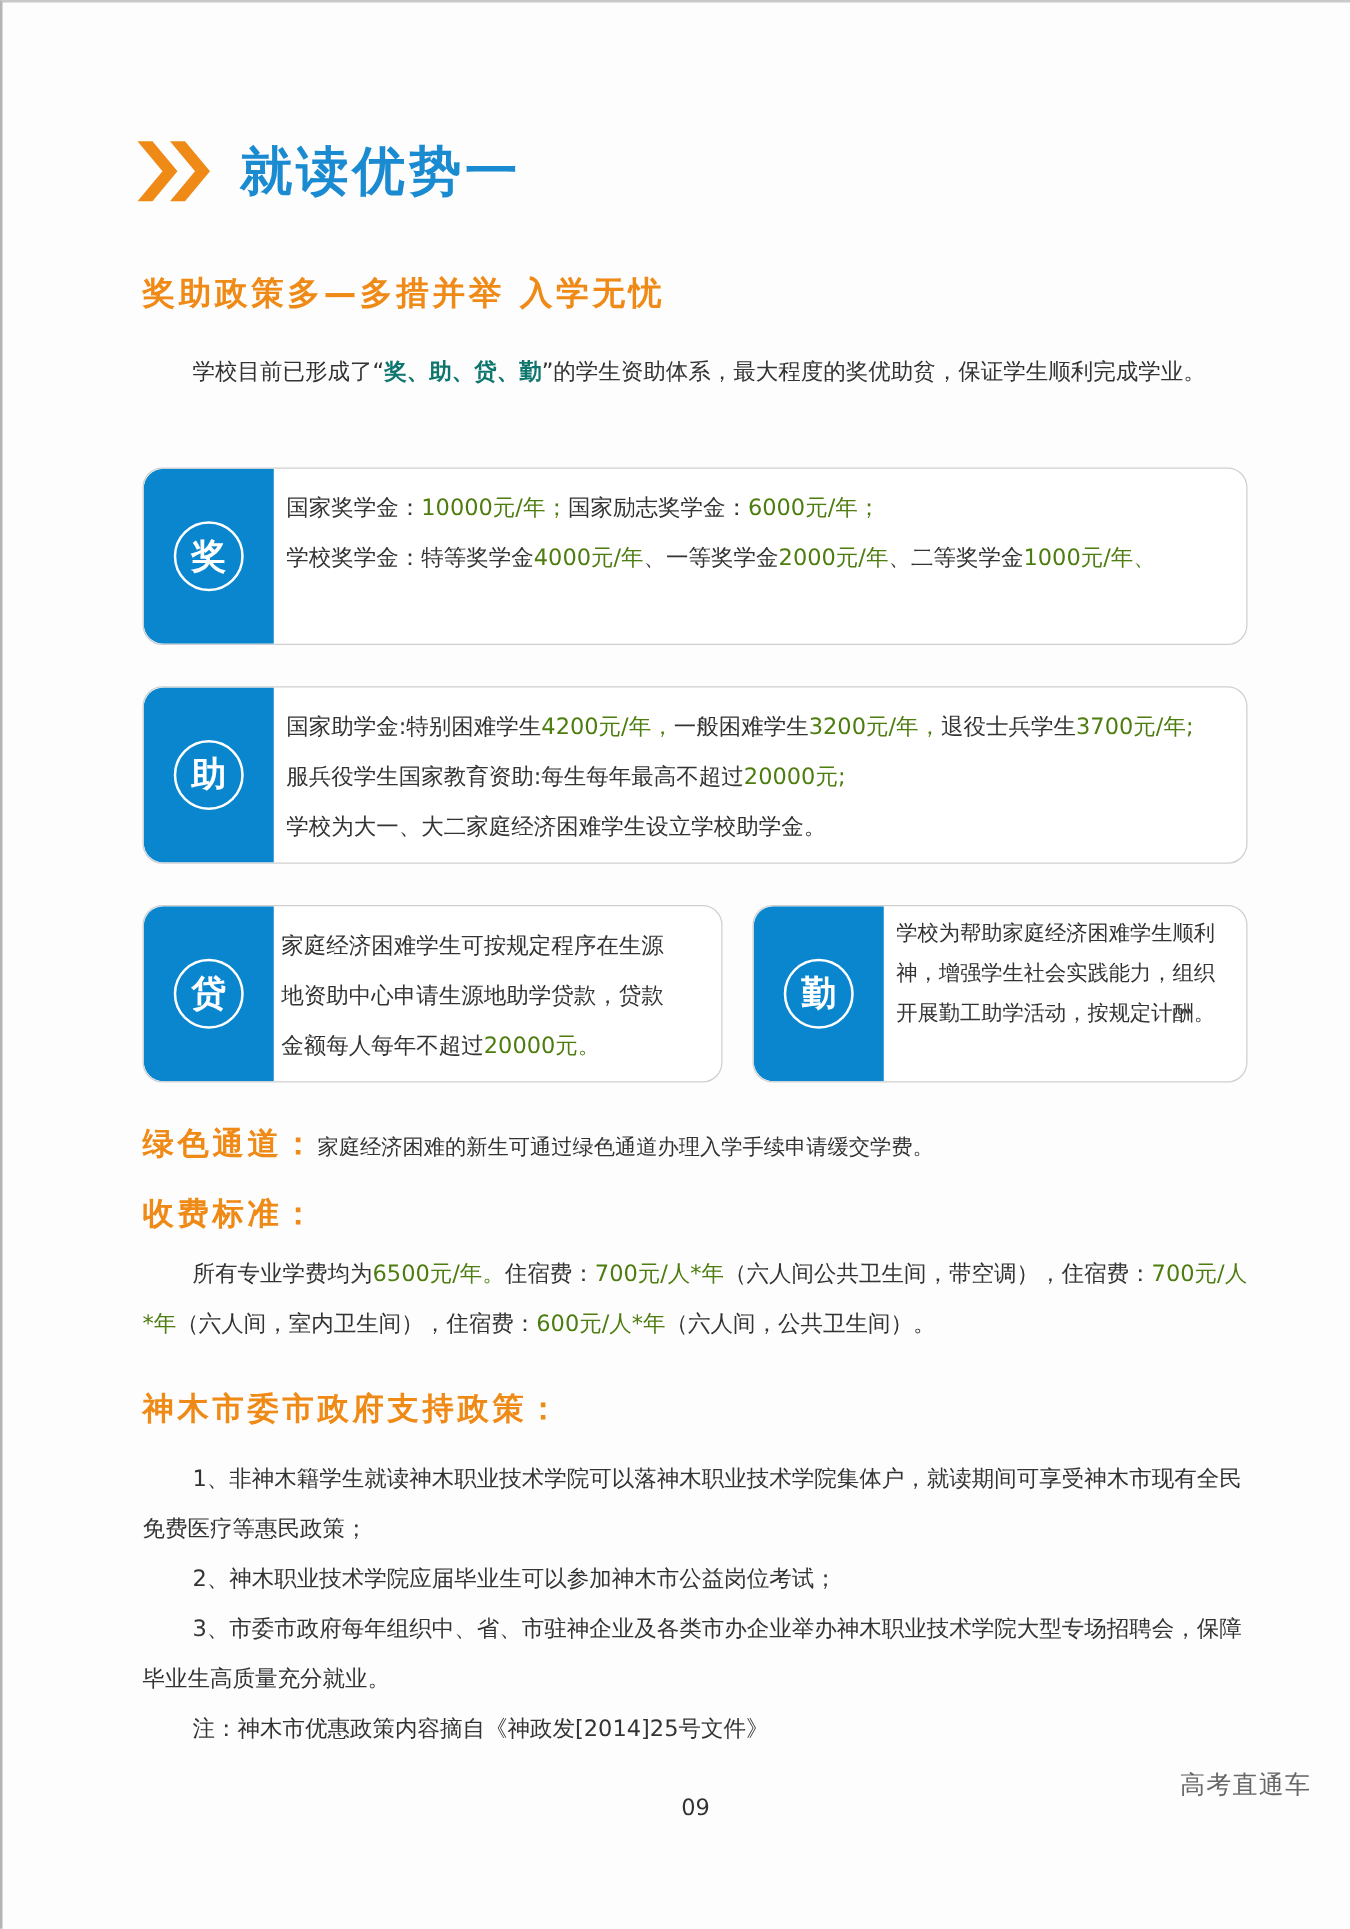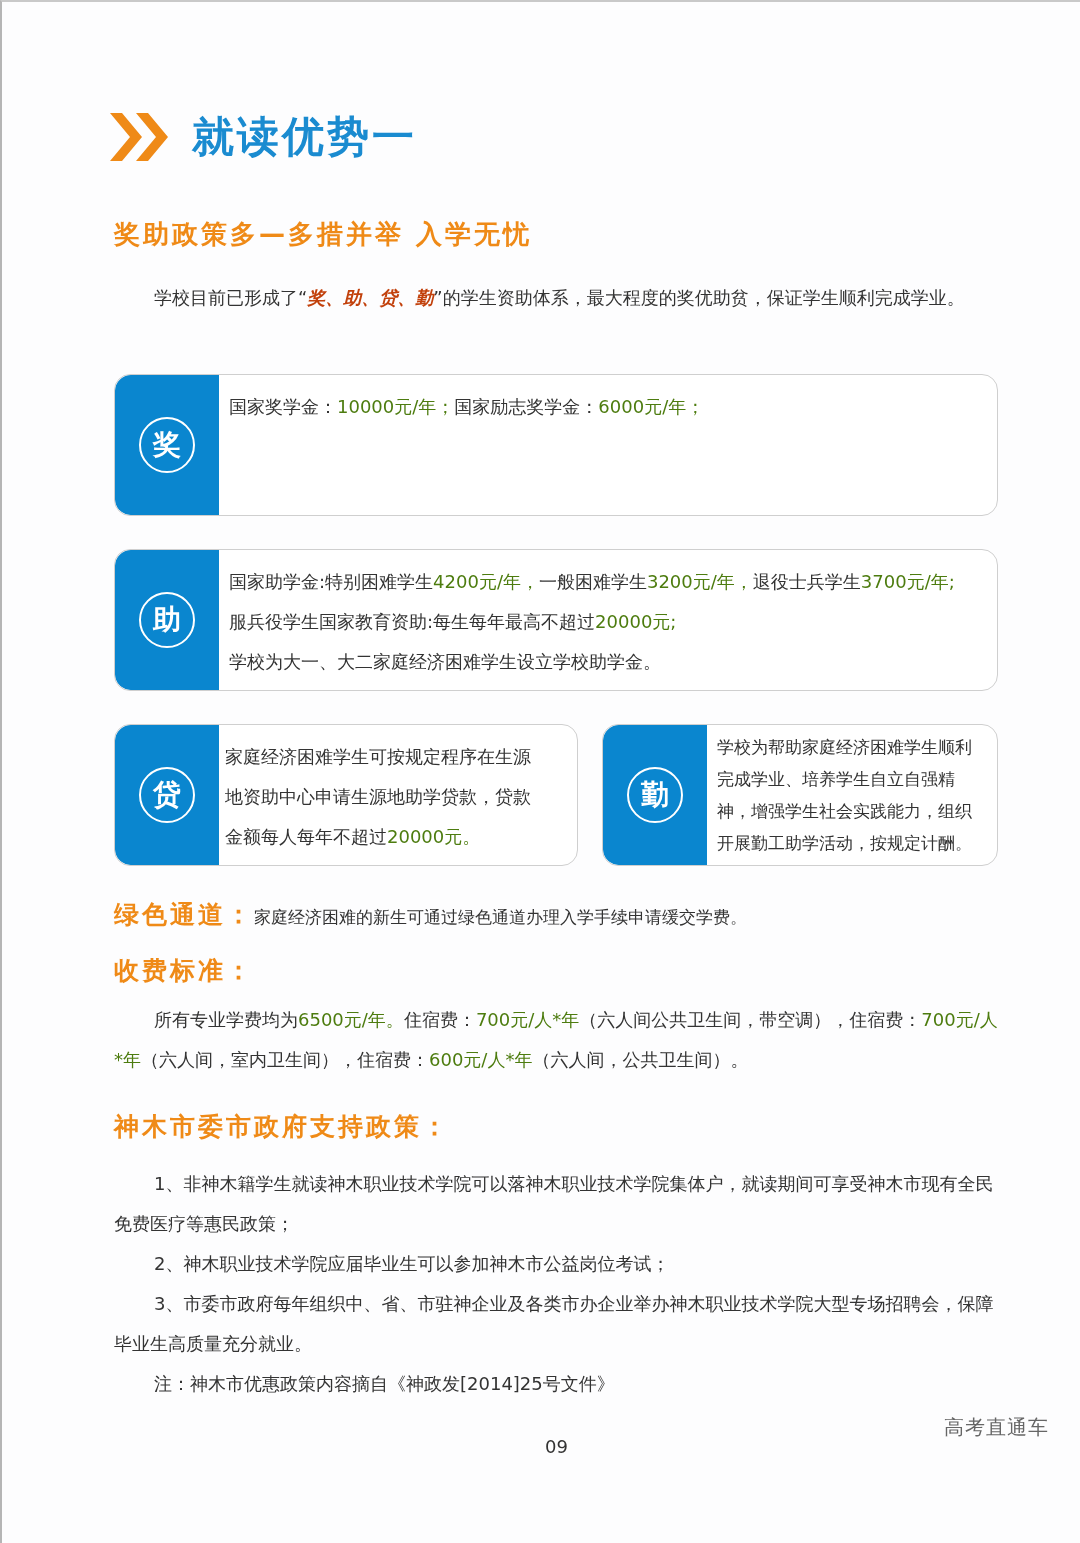--- a/index.html
+++ b/index.html
@@ -5,21 +5,21 @@
   * { box-sizing: border-box; margin: 0; padding: 0; }
   html, body { width: 1080px; height: 1543px; background: #fdfdfe; overflow: hidden; }
   body {
     font-family: "DejaVu Sans", "Liberation Sans", sans-serif;
     color: #333;
     position: relative;
     border-left: 2px solid #b5b5b5;
     border-top: 2px solid #c9c9c9;
   }
   .hl { color: #4d7c0f; }
-  .bold { font-weight: bold; color: #c2410c; font-style: italic; }
+  .bold { font-weight: bold; color: #0f766e; }
 
   
   .title-row { position: absolute; left: 108px; top: 105px; height: 60px; display: flex; align-items: center; }
   .chevrons { width: 60px; height: 52px; margin-right: 22px; }
   .page-title {
     font-family: "DejaVu Serif", "Liberation Serif", serif;
     font-weight: bold; font-size: 42px; color: #1a8bd0; letter-spacing: 3px;
   }
 
   .sec-heading {
@@ -70,20 +70,21 @@
 <div class="para indent" style="top:276px;">
   <span>学校目前已形成了</span><span>“</span><span class="bold">奖、助、贷、勤</span><span>”</span><span>的学生资助体系，最大程度的奖优助贫，保证学生顺利完成学业。</span>
 </div>
 
 <div class="card" style="left:112px; top:372px; width:884px; height:142px;">
   <div class="side">
       <div class="badge">奖</div>
     </div>
   <div class="content">
       <div style="white-space: nowrap;"><span>国家奖学金：</span><span class="hl">10000元/年；</span><span>国家励志奖学金：</span><span class="hl">6000元/年；</span></div>
+      <div style="white-space: nowrap;"><span>学校奖学金：特等奖学金</span><span class="hl">4000元/年</span><span>、一等奖学金</span><span class="hl">2000元/年</span><span>、二等奖学金</span><span class="hl">1000元/年、</span></div>
     </div>
 </div>
 
 <div class="card" style="left:112px; top:547px; width:884px; height:142px;">
   <div class="side">
       <div class="badge">助</div>
     </div>
   <div class="content">
       <div style="white-space: nowrap;"><span>国家助学金:特别困难学生</span><span class="hl">4200元/年，</span><span>一般困难学生</span><span class="hl">3200元/年，</span><span>退役士兵学生</span><span class="hl">3700元/年;</span></div>
       <div style="white-space: nowrap;"><span>服兵役学生国家教育资助:每生每年最高不超过</span><span class="hl">20000元;</span></div>
@@ -101,21 +102,20 @@
       <div style="white-space: nowrap;"><span>金额每人每年不超过</span><span class="hl">20000元。</span></div>
     </div>
 </div>
 
 <div class="card" style="left:600px; top:722px; width:396px; height:142px;">
   <div class="side">
       <div class="badge">勤</div>
     </div>
   <div class="content small">
       <div style="white-space: nowrap;"><span>学校为帮助家庭经济困难学生顺利</span></div>
-      <div style="white-space: nowrap;"><span>完成学业、培养学生自立自强精</span></div>
       <div style="white-space: nowrap;"><span>神，增强学生社会实践能力，组织</span></div>
       <div style="white-space: nowrap;"><span>开展勤工助学活动，按规定计酬。</span></div>
     </div>
 </div>
 
 <div class="para" style="top:893px;">
   <span class="inline-label">绿色通道：</span><span style="font-size:17px;">家庭经济困难的新生可通过绿色通道办理入学手续申请缓交学费。</span>
 </div>
 
 <div class="sec-heading" style="top:952px; font-size:25px;">收费标准：</div>

